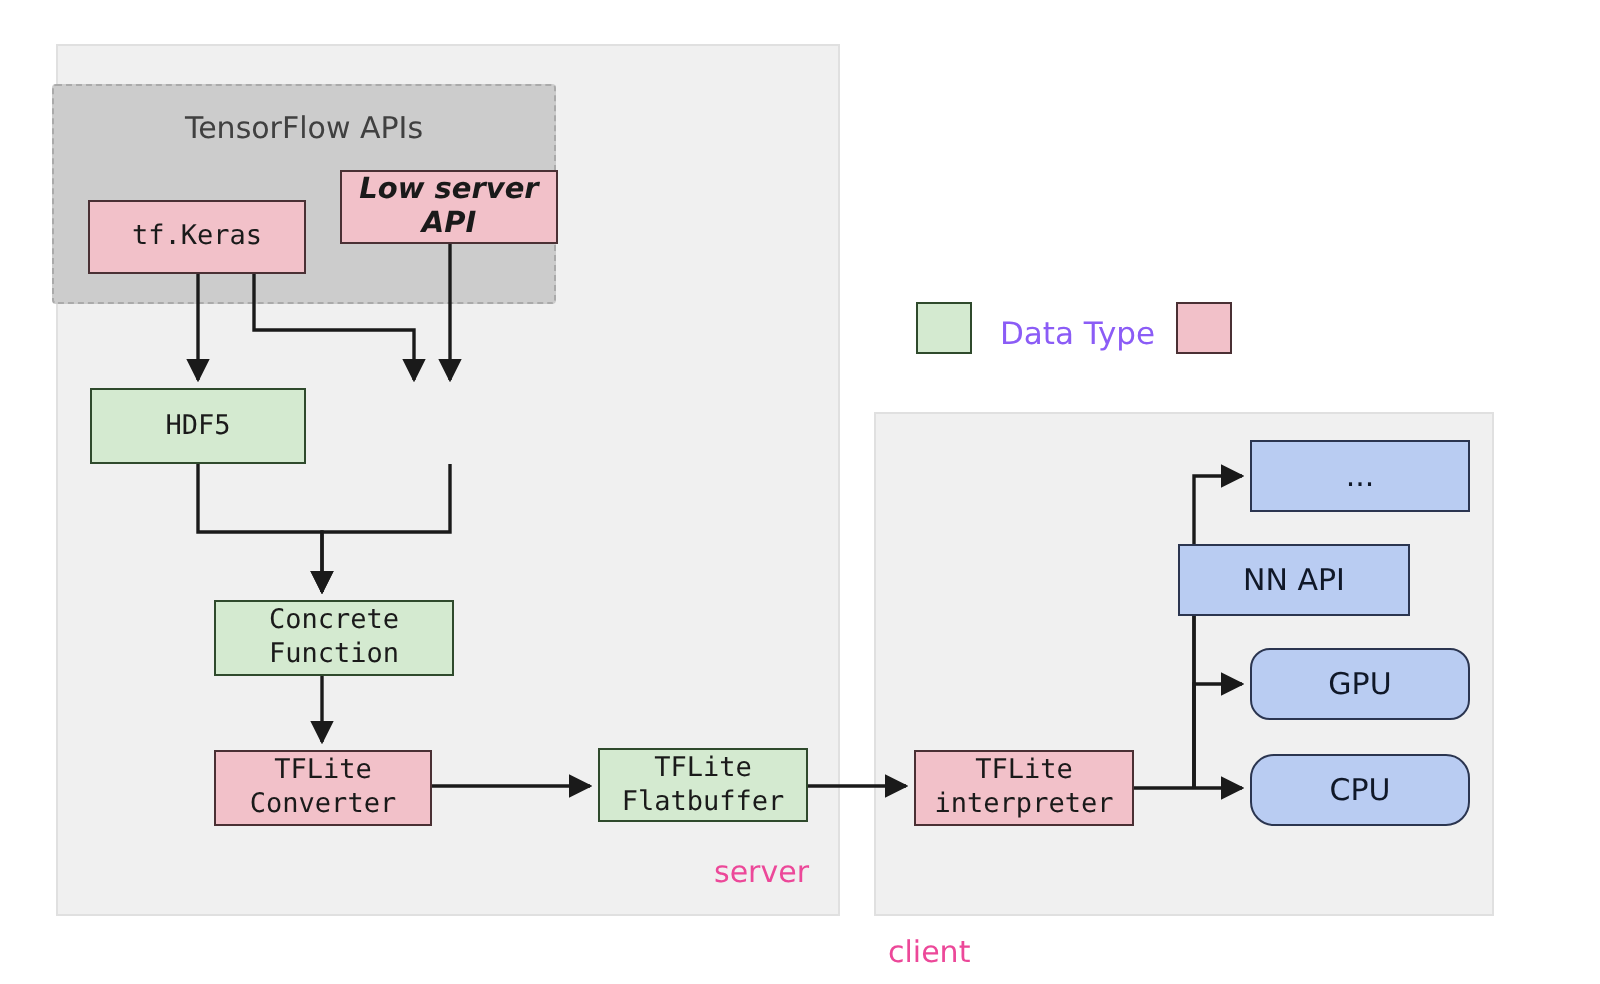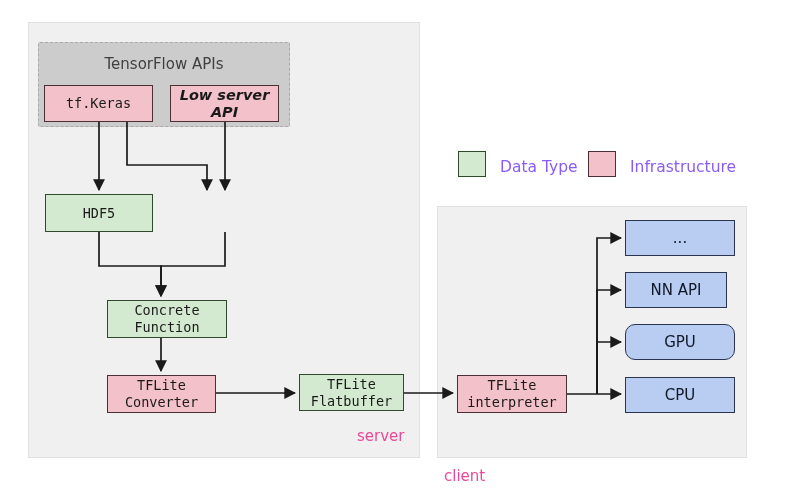--- a/index.html
+++ b/index.html
@@ -112,21 +112,21 @@
 <body>
 
 <div id="canvas">
 
   <div class="panel" style="left:28px; top:22px; width:392px; height:436px;"></div>
   <div class="panel-label" style="left:357px; top:427px;">server</div>
 
   <div class="panel" style="left:437px; top:206px; width:310px; height:252px;"></div>
   <div class="panel-label" style="left:444px; top:427px;margin-top:40px;">client</div>
 
-  <div class="dashed-group" style="left:38px; top:42px; width:252px; height:85px;">
+  <div class="dashed-group" style="left:26px; top:42px; width:252px; height:110px;">
     <div class="dashed-group-title">TensorFlow APIs</div>
   </div>
 
   <svg class="edges" viewBox="0 0 800 492" xmlns="http://www.w3.org/2000/svg">
     <defs>
       <marker id="arrow" viewBox="0 0 10 10" refX="9" refY="5" markerWidth="7" markerHeight="7" orient="auto-start-reverse">
         <path d="M 0 0 L 10 5 L 0 10 z" fill="#1a1a1a"></path>
       </marker>
     </defs>
     <g stroke="#1a1a1a" stroke-width="1.7" fill="none" marker-end="url(#arrow)">
@@ -150,46 +150,45 @@
       <path d="M 567 394 L 621 394"></path>
 
       <path d="M 597 394 L 597 342 L 621 342"></path>
 
       <path d="M 597 394 L 597 290 L 621 290"></path>
 
       <path d="M 597 394 L 597 238 L 621 238"></path>
     </g>
   </svg>
 
-  <div class="node infra" style="left:44px; top:85px; width:109px; height:37px;">tf.Keras</div>
+  <div class="node infra" style="left:44px; top:100px; width:109px; height:37px;">tf.Keras</div>
 
   <div class="node infra italic-sans" style="left:170px; top:85px; width:109px; height:37px;">Low server API</div>
 
   <div class="node data" style="left:45px; top:194px; width:108px; height:38px;">HDF5</div>
 
 
   <div class="node data" style="left:107px; top:300px; width:120px; height:38px;">Concrete
 Function</div>
 
   <div class="node infra" style="left:107px; top:375px; width:109px; height:38px;">TFLite
 Converter</div>
 
   <div class="node data" style="left:299px; top:374px; width:105px; height:37px;">TFLite
 Flatbuffer</div>
 
   <div class="node infra" style="left:457px; top:375px; width:110px; height:38px;">TFLite
 interpreter</div>
 
   <div class="node hw" style="left:625px; top:220px; width:110px; height:36px;">...</div>
 
-  <div class="node hw" style="left:625px; top:272px; width:102px; height:36px;">NN API</div>
+  <div class="node hw" style="left:589px; top:272px; width:116px; height:36px;">NN API</div>
 
   <div class="node hw" style="left:625px; top:324px; width:110px; height:36px;border-radius:10px;">GPU</div>
 
-  <div class="node hw" style="left:625px; top:377px; width:110px; height:36px;">CPU</div>
+  <div class="node hw" style="left:625px; top:377px; width:110px; height:36px;border-radius:12px;">CPU</div>
 
   <div class="legend-swatch data" style="left:458px; top:151px;"></div>
   <div class="legend-text" style="left:500px; top:158px;">Data Type</div>
 
   <div class="legend-swatch infra" style="left:588px; top:151px;"></div>
-  <div class="legend-text" style="left:630px; top:158px;">Infrastructure</div>
 
 </div>
 
 </body></html>

